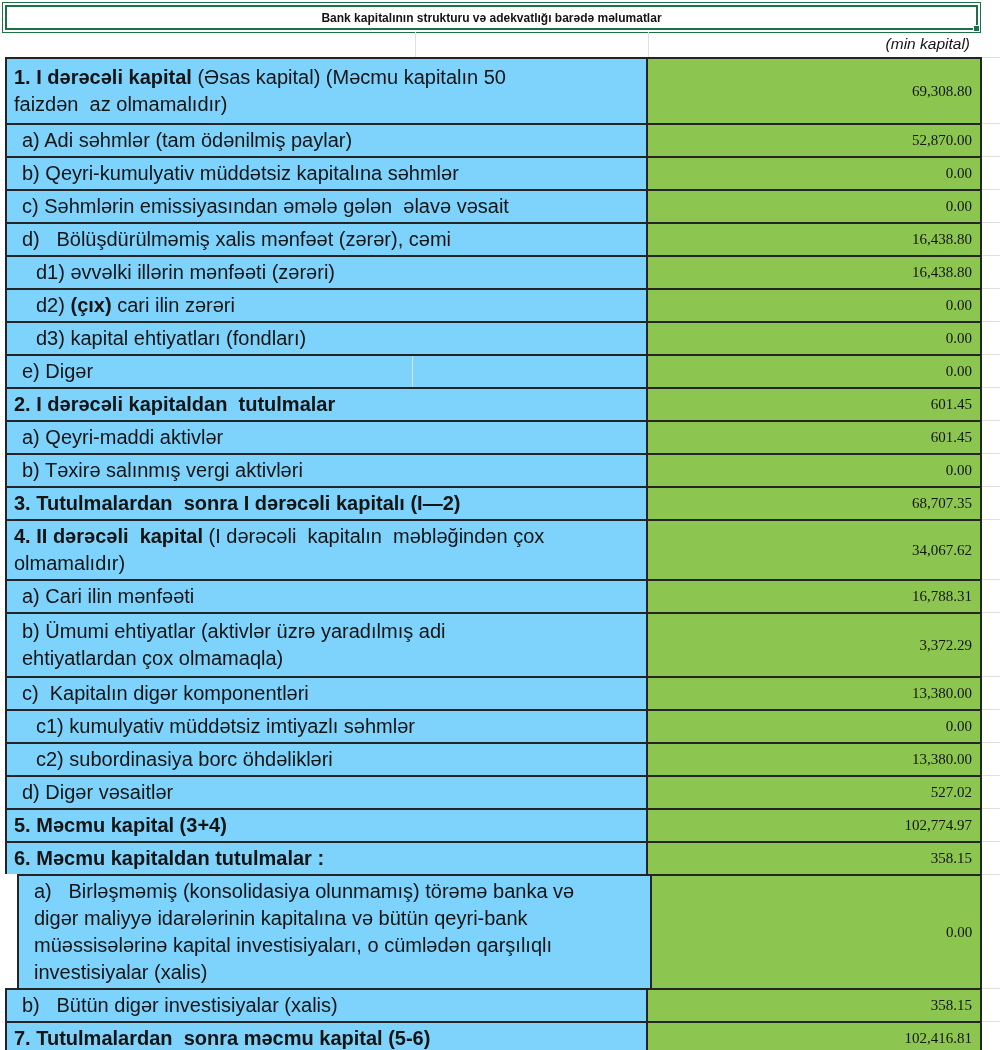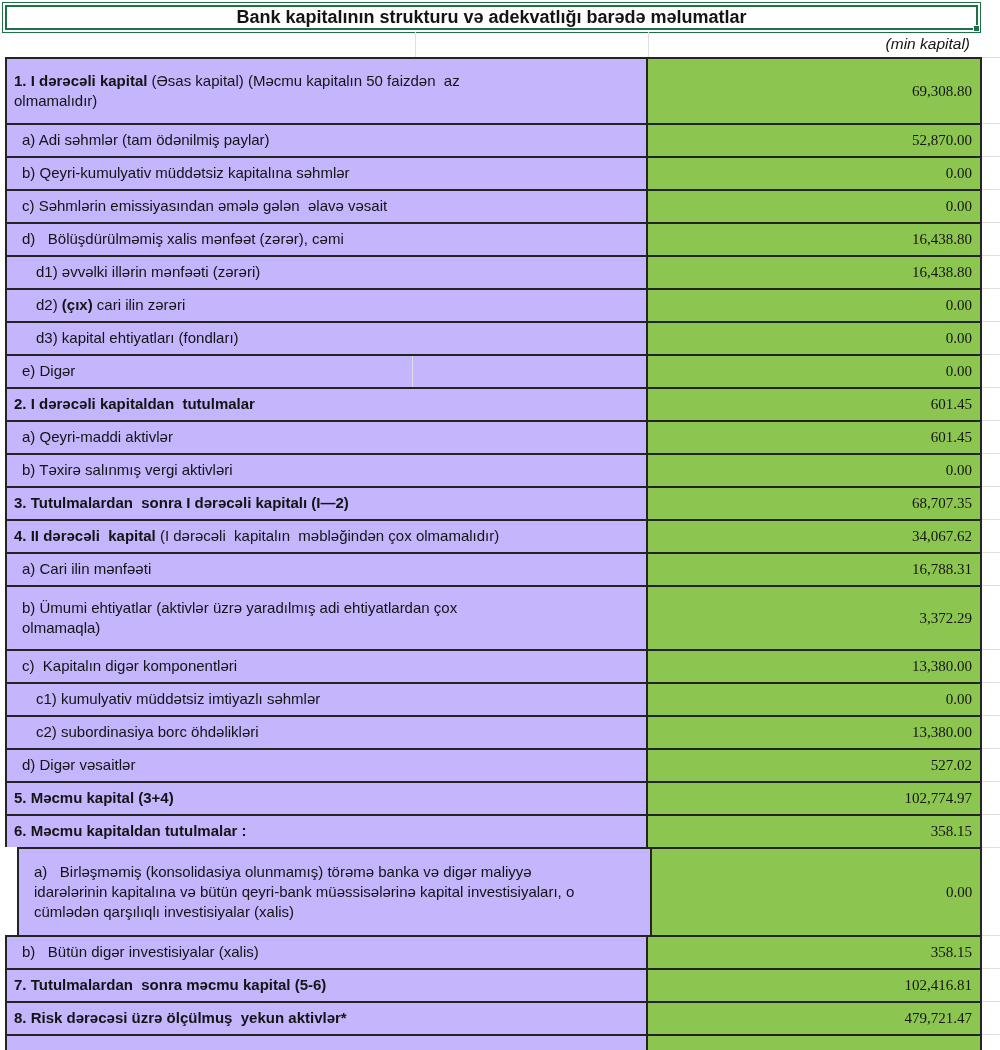--- a/index.html
+++ b/index.html
@@ -15,21 +15,21 @@
     font-family:"Liberation Sans",sans-serif;color:#141414;
   }
   .sheet{position:relative;padding:4px 0 0 5px;}
 
   
   .title-box{
     position:relative;width:973px;height:25px;margin-top:1px;
     border:2px solid var(--xl);
     outline:1px solid var(--xl);outline-offset:2px;
     display:flex;align-items:center;justify-content:center;
-    font-weight:bold;font-size:18px;background:#fff;
+    font-weight:bold;font-size:12px;background:#fff;
   }
   .fill-handle{
     position:absolute;right:-4px;bottom:-4px;width:7px;height:7px;
     background:var(--xl);border:1px solid #fff;
   }
 
   
   .subtitle-row{
     position:relative;width:977px;height:27px;
     display:flex;align-items:center;justify-content:flex-end;
@@ -40,24 +40,24 @@
   .vgrid.g2{left:643px;}
 
   
   .row{display:flex;width:995px;min-height:33px;align-items:stretch;}
   .row.m2{min-height:66px;}
   .row.m2b{min-height:64px;}
   .row.m3{min-height:88px;padding-left:12px;}
   .row.partial{height:16px;min-height:16px;}
   .cell{border-top:2px solid var(--line);}
   .cell.label{
-    position:relative;width:643px;background:#c4b5fd;
+    position:relative;width:643px;background:#7dd3fc;
     border-left:2px solid var(--line);border-right:2px solid var(--line);
     display:flex;align-items:center;
-    padding:2px 6px 2px 6px;font-size:15px;line-height:1.35;
+    padding:2px 6px 2px 6px;font-size:20px;line-height:1.35;
   }
   .cell.value{
     width:334px;background:var(--fill);
     border-right:2px solid var(--line);
     display:flex;align-items:center;justify-content:flex-end;
     padding-right:8px;font-size:15px;font-family:Liberation Serif, serif;
   }
   .strip{width:18px;background:#fff;border-top:1px solid var(--grid);}
   .row.ind0 .label{padding-left:7px;}
   .row.ind1 .label{padding-left:15px;}

